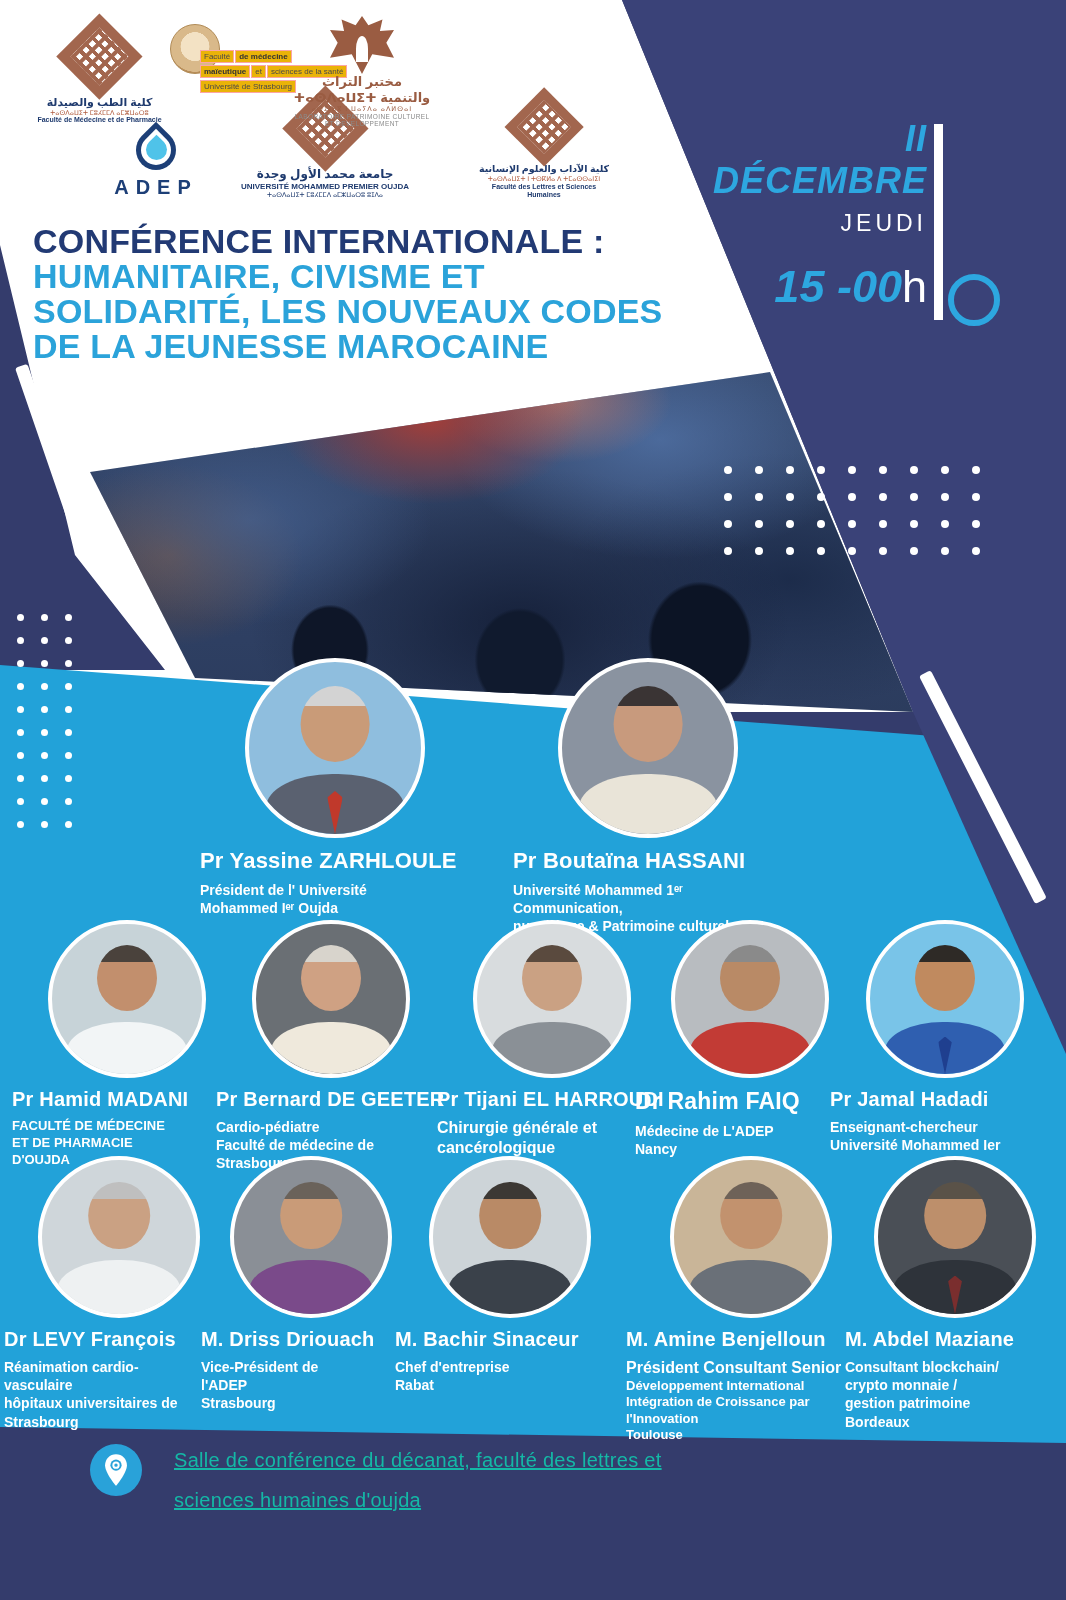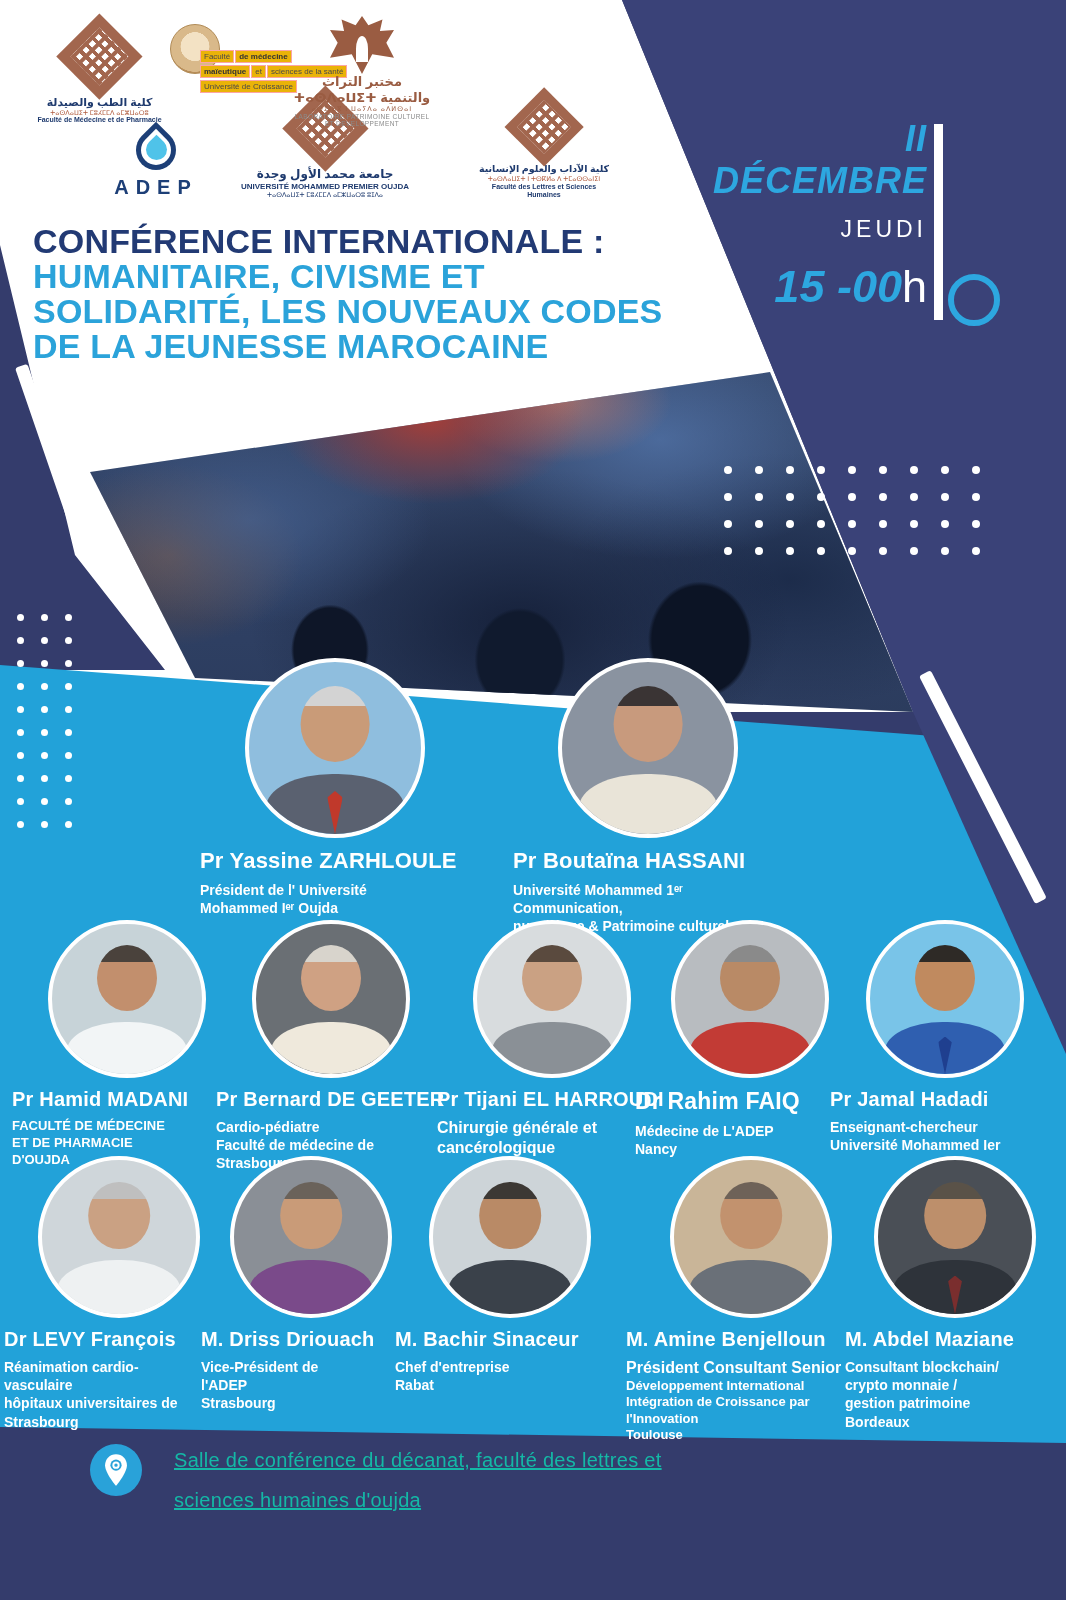--- a/index.html
+++ b/index.html
@@ -60,22 +60,22 @@
   .adep-label{font-size:20px;font-weight:700;letter-spacing:7px;color:#1d3f77;margin-top:4px;}
   .arch{position:relative;width:64px;height:58px;margin:0 auto;background:#9a5c42;
     clip-path:polygon(50% 0,60% 16%,82% 6%,78% 26%,100% 24%,88% 46%,100% 72%,66% 66%,50% 100%,34% 66%,0 72%,12% 46%,0 24%,22% 26%,18% 6%,40% 16%);}
   .arch:after{content:"";position:absolute;left:40%;top:34%;width:20%;height:46%;background:#fff;border-radius:50% 50% 0 0;}
   .lab-ar{font-size:13px;font-weight:700;color:#9a5c42;line-height:1.2;}
   .lab-tf{font-size:6.5px;color:#9a5c42;letter-spacing:1px;}
   .lab-fr{font-size:6.5px;color:#8a8a8a;letter-spacing:.4px;}
   
   .date-block{position:absolute;left:693px;top:118px;width:234px;text-align:right;color:#fff;}
   .date-day{font-size:36px;font-weight:700;font-style:italic;color:#2da7e0;letter-spacing:1px;}
-  .date-weekday{font-size:23px;letter-spacing:4px;margin-top:14px;font-weight:400;}
-  .date-time{font-size:45px;font-weight:700;font-style:italic;color:#2da7e0;margin-top:18px;}
+  .date-weekday{font-size:23px;letter-spacing:4px;margin-top:8px;font-weight:400;}
+  .date-time{font-size:45px;font-weight:700;font-style:italic;color:#2da7e0;margin-top:24px;}
   .date-time .h{color:#fff;font-weight:300;font-style:normal;}
   .date-bar{position:absolute;left:934px;top:124px;width:9px;height:196px;background:#fff;}
   .date-circle{position:absolute;left:948px;top:274px;width:40px;height:40px;border:6px solid #2da7e0;border-radius:50%;}
   
   .title{position:absolute;left:33px;top:224px;font-weight:700;font-size:34px;line-height:35px;letter-spacing:.2px;color:#2ba3da;}
   .title .t1{color:#223a74;}
   
   .card{position:absolute;color:#fff;}
   .pcircle{position:relative;margin:0 auto;border-radius:50%;overflow:hidden;border:4px solid #fff;background:var(--pbg,#9ec7e6);}
   .r1 .pcircle{width:172px;height:172px;}
@@ -192,21 +192,21 @@
       </div>
     <div class="l-ar">كلية الطب والصيدلة</div>
     <div class="l-tf">ⵜⴰⵙⴷⴰⵡⵉⵜ ⵎⵓⵃⵎⵎⴷ ⴰⵎⵣⵡⴰⵔⵓ</div>
     <div class="l-fr">Faculté de Médecine et de Pharmacie</div>
   </div>
 
   <div class="seal"></div>
   <div class="sb-boxes">
     <span class="chip">Faculté</span><span class="chip"><b>de médecine</b></span><br>
     <span class="chip"><b>maïeutique</b></span><span class="chip">et</span><span class="chip">sciences de la santé</span><br>
-    <span class="chip">Université de Croissance</span>
+    <span class="chip">Université de Strasbourg</span>
   </div>
 
   <div class="adep">
     <div class="drop">
         <i class="d1"></i>
         <i class="d2"></i>
         <i class="d3"></i>
       </div>
     <div class="adep-label">ADEP</div>
   </div>

